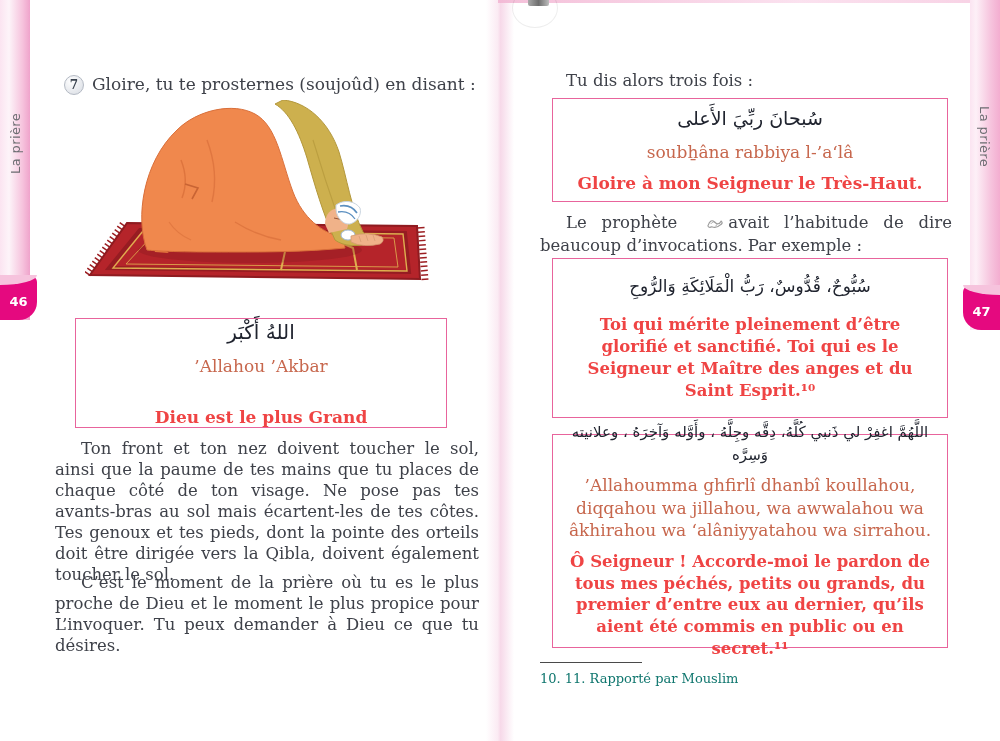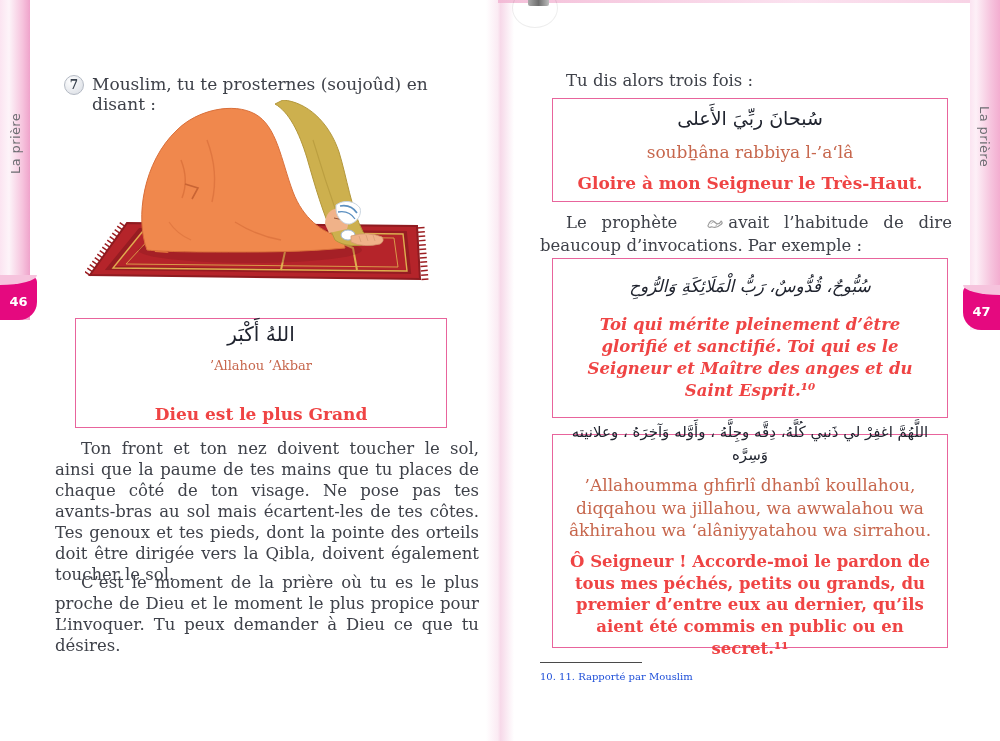--- a/index.html
+++ b/index.html
@@ -84,21 +84,21 @@
     display:flex;align-items:flex-start;gap:8px;font-size:17px;color:#3e4149;
   }
   .step-circle{
     flex:0 0 auto;width:18px;height:18px;border-radius:50%;margin-top:1px;
     background:radial-gradient(circle at 35% 30%, #ffffff, #d7dbe2);
     border:1px solid #b4bac4;color:#3b434f;
     display:flex;align-items:center;justify-content:center;
     font-size:12px;font-weight:bold;
   }
   .footnote-rule{position:absolute;left:540px;top:662px;width:102px;height:1px;background:#4a4a4a;}
-  .footnote{position:absolute;left:540px;top:671px;font-size:10px;color:#1d4ed8;}
+  .footnote{position:absolute;left:540px;top:671px;font-size:13px;color:#0f766e;}
   .prophet-icon{display:inline-block;vertical-align:-2px;margin:0 3px;}
 </style>
 </head>
 <body>
 
 <div>
 
   <div class="gutter"></div>
   <div class="top-edge"></div>
   <div class="clip-ring"></div>
@@ -113,21 +113,21 @@
   <div class="tab-strip right"></div>
   <div class="tab-label right">La prière</div>
   <div class="page-badge right">
     <span>47</span>
   </div>
 
   <div>
 
     <div class="heading-row">
       <span class="step-circle">7</span>
-      <span>Mouslim, tu te prosternes (soujoûd) en disant :</span>
+      <span>Gloire, tu te prosternes (soujoûd) en disant :</span>
     </div>
 
     <svg style="position:absolute;left:85px;top:100px;" width="345" height="205" viewBox="0 0 345 205">
 
       <g>
         <line x1="38" y1="124" x2="1" y2="176" stroke="#9c1f23" stroke-width="7" stroke-dasharray="1.5 2.8"></line>
         <line x1="336" y1="127" x2="340" y2="180" stroke="#9c1f23" stroke-width="7" stroke-dasharray="1.5 2.8"></line>
         <polygon points="42,123 332,126 335,179 5,175" fill="#B5242A" stroke="#8F1B20" stroke-width="2"></polygon>
         <polygon points="55,130 320,133 324,172 24,168" fill="none" stroke="#7c161b" stroke-width="4" opacity=".55"></polygon>
         <polygon points="58,131 318,134 322,171 28,168" fill="none" stroke="#DFAF4F" stroke-width="1.4"></polygon>
@@ -160,21 +160,21 @@
         <path d="M253,112 q11,-2 17,7" fill="none" stroke="#5B8FC0" stroke-width="1.3"></path>
 
         <ellipse cx="263" cy="135" rx="7" ry="5" fill="#ffffff" stroke="#9fb8d8" stroke-width="1"></ellipse>
         <path d="M266,136 q17,-5 31,1 q3,4 -2,7 q-17,4 -29,-2 Z" fill="#F0B289" stroke="#d49a71" stroke-width=".8"></path>
         <path d="M274,136 l2,6 M281,135 l2,6 M288,135 l2,6" stroke="#d49a71" stroke-width=".7"></path>
       </g>
     </svg>
 
     <div class="dua-box" style="left:75px;top:318px;width:372px;height:110px;">
       <div class="arabic" style="font-size:20px;">اللهُ أَكْبَر</div>
-      <div class="translit" style="font-size:13px;">’Allahou ’Akbar</div>
+      <div class="translit" style="font-size:17px;">’Allahou ’Akbar</div>
       <div class="translation" style="font-size:17px;margin-top:25px;">Dieu est le plus Grand</div>
     </div>
 
     <p class="body-text indent" style="position:absolute;left:55px;top:438px;width:424px;margin:0;">Ton front et ton nez doivent toucher le sol, ainsi que la paume de tes mains que tu places de chaque côté de ton visage. Ne pose pas tes avants-bras au sol mais écartent-les de tes côtes. Tes genoux et tes pieds, dont la pointe des orteils doit être dirigée vers la Qibla, doivent également toucher le sol.</p>
 
     <p class="body-text indent" style="position:absolute;left:55px;top:572px;width:424px;margin:0;">C’est le moment de la prière où tu es le plus proche de Dieu et le moment le plus propice pour L’invoquer. Tu peux demander à Dieu ce que tu désires.</p>
   </div>
 
   <div>
 
@@ -184,21 +184,21 @@
       <div class="arabic" style="font-size:19px;">سُبحانَ ربِّيَ الأَعلى</div>
       <div class="translit" style="font-size:17px;">soubẖâna rabbiya l-’a‘lâ</div>
       <div class="translation" style="font-size:17px;">Gloire à mon Seigneur le Très-Haut.</div>
     </div>
 
     <p class="body-text indent" style="position:absolute;left:540px;top:212px;width:412px;margin:0;"><span>Le prophète</span><span class="prophet-icon"><svg width="19" height="14" viewBox="0 0 20 14">
             <path d="M2 10 Q5 2 9 6 T16 5 Q18.5 7 15 9 Q11 13 6 11 Q3 12.5 2 10 Z" fill="none" stroke="#9b9b9b" stroke-width="1.2"></path>
             <path d="M5 8 Q8 4 11 7 Q13 9 10 10" fill="none" stroke="#9b9b9b" stroke-width="0.9"></path>
           </svg></span><span>avait l’habitude de dire beaucoup d’invocations. Par exemple :</span></p>
 
-    <div class="dua-box" style="left:552px;top:258px;width:396px;height:160px;font-style:italic;">
+    <div class="dua-box" style="left:552px;top:258px;width:396px;height:160px;">
       <div class="arabic" style="font-size:17px;">سُبُّوحٌ، قُدُّوسٌ، رَبُّ الْمَلَائِكَةِ وَالرُّوحِ</div>
       <div class="translation" style="font-size:16.5px;margin-top:11px;">Toi qui mérite pleinement d’être glorifié et sanctifié. Toi qui es le Seigneur et Maître des anges et du Saint Esprit.¹⁰</div>
     </div>
 
     <div class="dua-box" style="left:552px;top:434px;width:396px;height:214px;">
       <div class="arabic" style="font-size:15px;">اللَّهُمَّ اغفِرْ لي ذَنبي كُلَّهُ، دِقَّه وجِلَّهُ ، وأَوَّله وَآخِرَهُ ، وعلانيته وَسِرَّه</div>
       <div class="translit" style="font-size:17px;">’Allahoumma ghfirlî dhanbî koullahou, diqqahou wa jillahou, wa awwalahou wa âkhirahou wa ‘alâniyyatahou wa sirrahou.</div>
       <div class="translation" style="font-size:16.5px;">Ô Seigneur ! Accorde-moi le pardon de tous mes péchés, petits ou grands, du premier d’entre eux au dernier, qu’ils aient été commis en public ou en secret.¹¹</div>
     </div>
 

